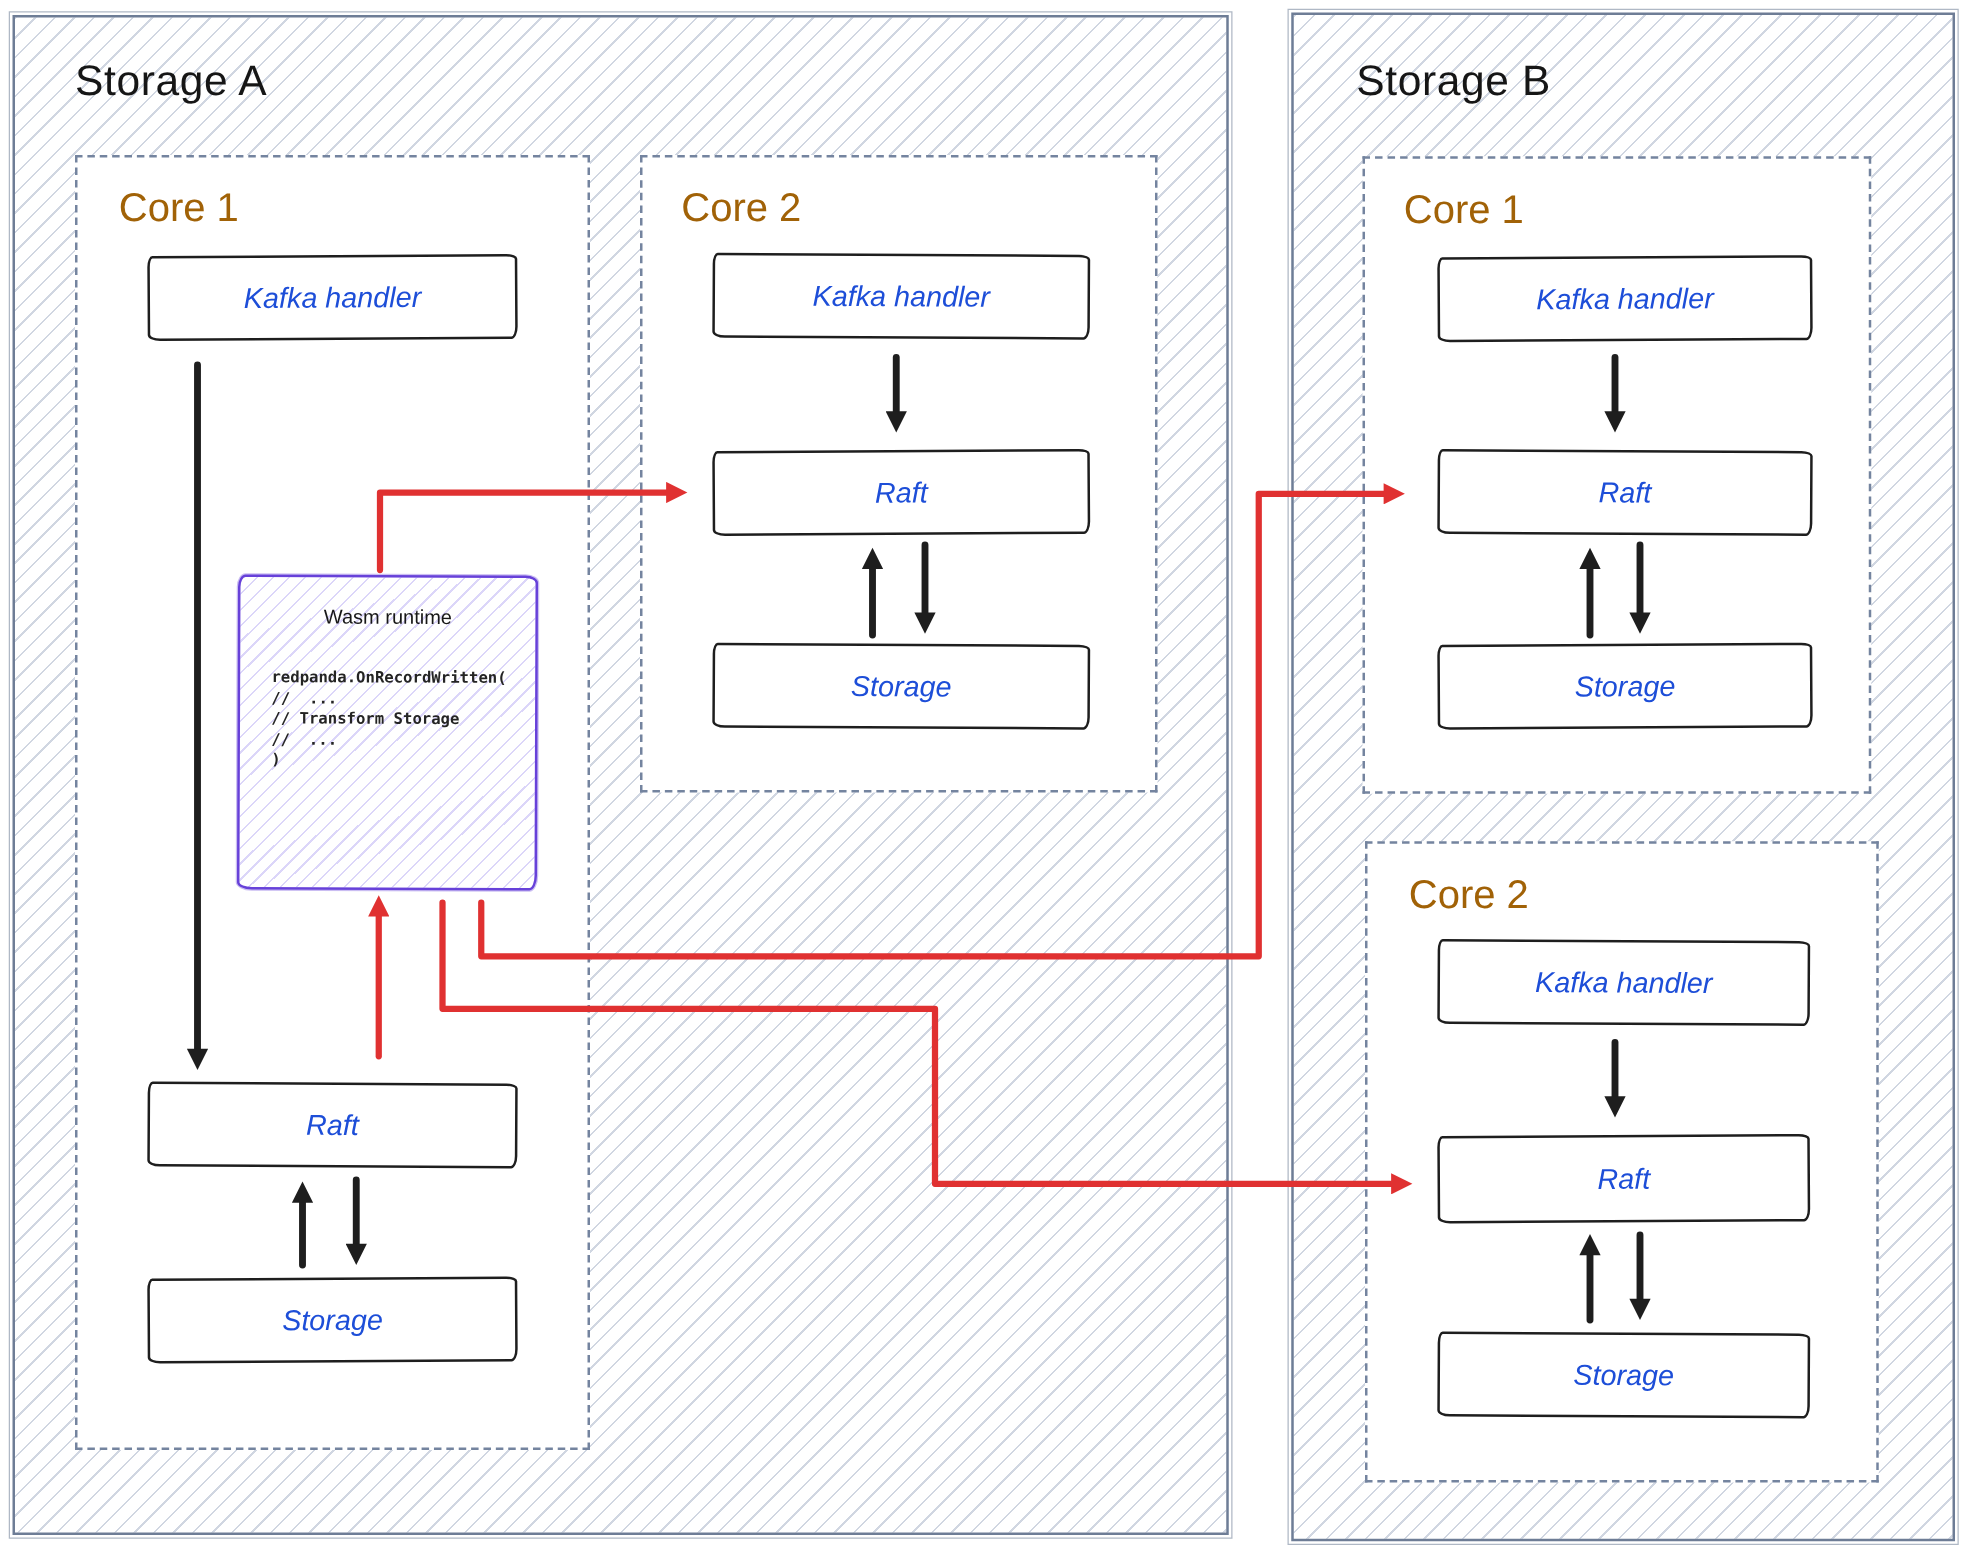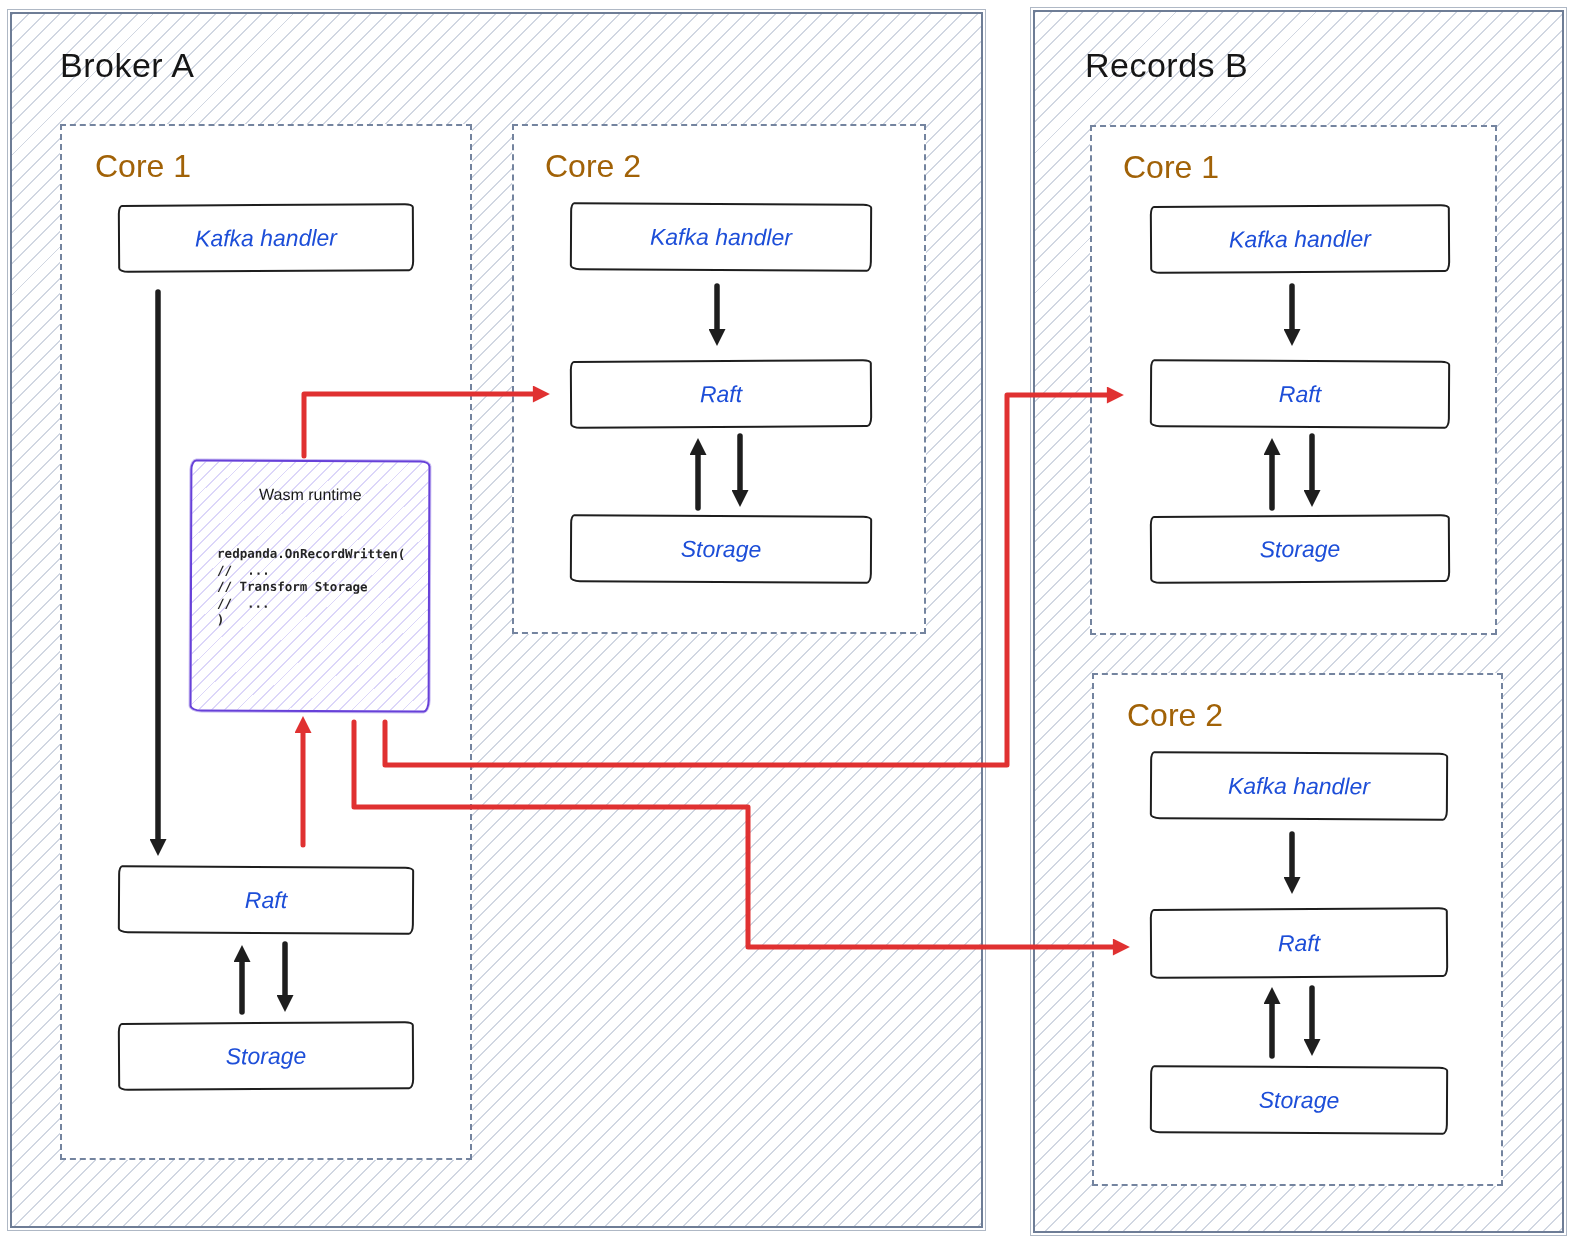--- a/index.html
+++ b/index.html
@@ -53,39 +53,39 @@
     background-image:repeating-linear-gradient(135deg,
       rgba(118,96,232,0.26) 0px, rgba(118,96,232,0.26) 1.3px,
       transparent 1.3px, transparent 9px);
     box-shadow:0 0 0 1px rgba(103,65,217,0.35);
     transform:rotate(0.2deg);
     z-index:2;
   }
   .wasm-title {
     margin-top:24px; text-align:center; font-size:16px; color:#181818; white-space:nowrap;
   }
-  .wasm-code { margin:42px 0 0 25px; }
+  .wasm-code { margin:30px 0 0 25px; }
   .code-line {
     font-family:"DejaVu Sans Mono", monospace;
     font-size:12.5px; font-weight:700; line-height:1.32;
     color:#242424; white-space:pre;
   }
   
   #arrows { position:absolute; left:0; top:0; z-index:3; pointer-events:none; }
 </style>
 </head>
 <body>
 
 <div id="canvas">
 
   <section class="broker" style="left:10px; top:12px; width:973px; height:1216px;"></section>
-  <h1 class="broker-title" style="left:60px; top:46px;">Broker A</h1>
+  <h1 class="broker-title" style="left:60px; top:46px;">Storage A</h1>
 
   <section class="broker" style="left:1033px; top:10px; width:531px; height:1223px;"></section>
-  <h1 class="broker-title" style="left:1085px; top:46px;">Records B</h1>
+  <h1 class="broker-title" style="left:1085px; top:46px;">Storage B</h1>
 
   <div class="core" style="left:60px; top:124px; width:412px; height:1036px;"></div>
   <div class="core-label" style="left:95px; top:148px;">Core 1</div>
 
   <div class="node tilt-a" style="left:118px; top:204px; width:296px;">
     <span class="node-label">Kafka handler</span>
   </div>
   <div class="node tilt-b" style="left:118px; top:866px; width:296px;">
     <span class="node-label">Raft</span>
   </div>

